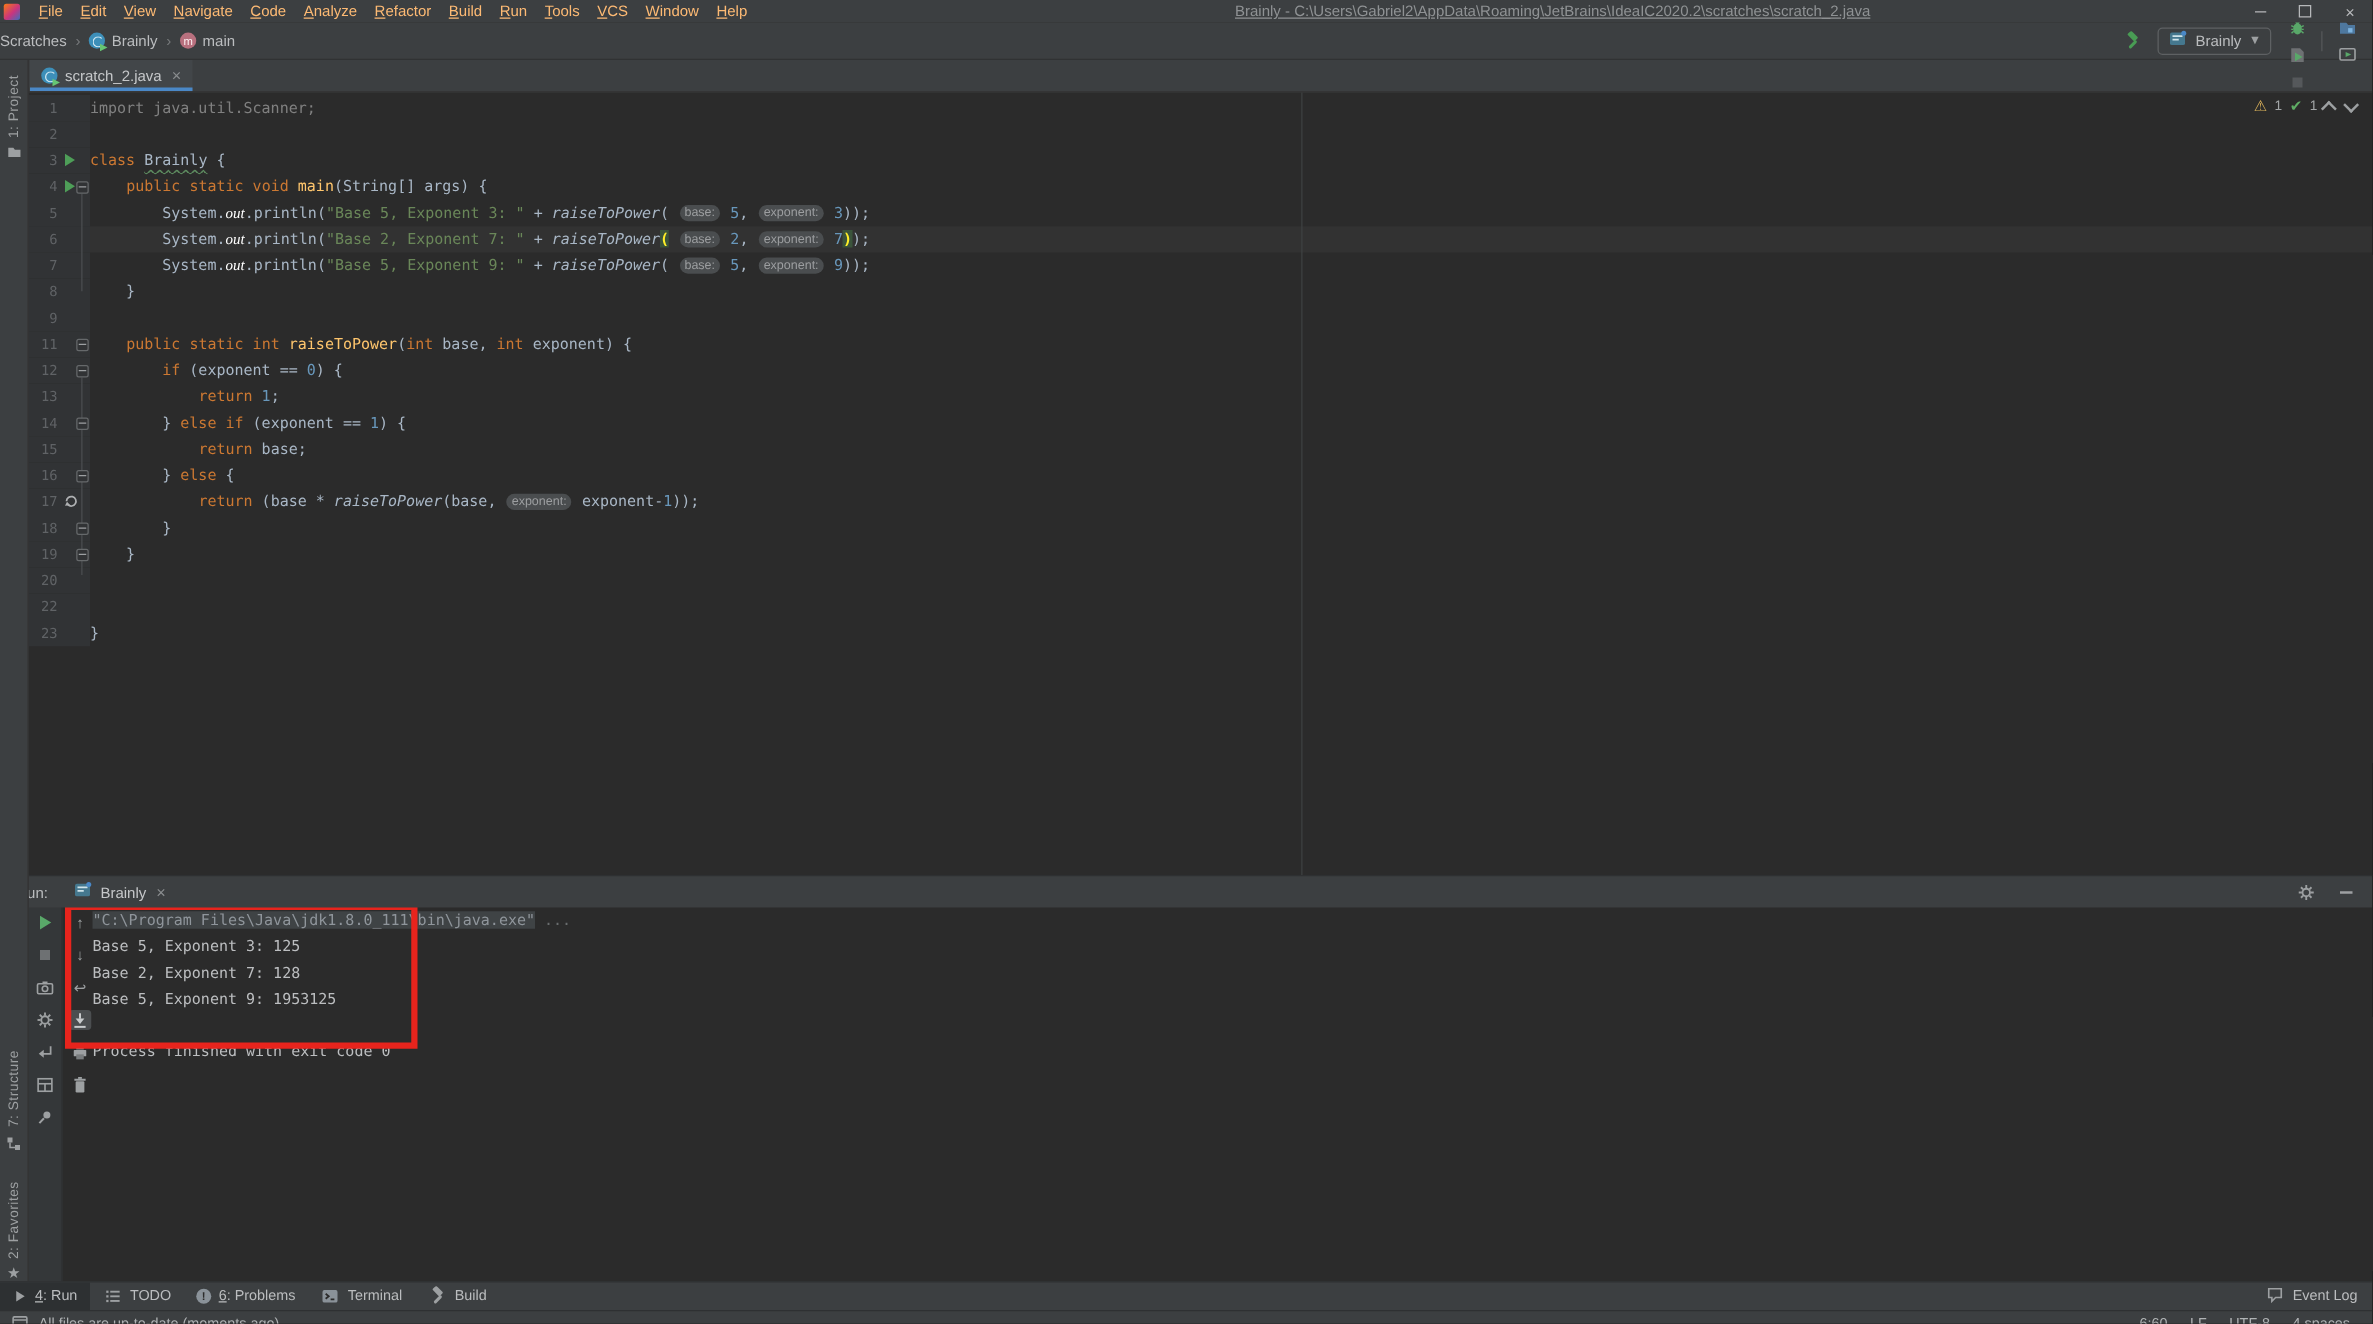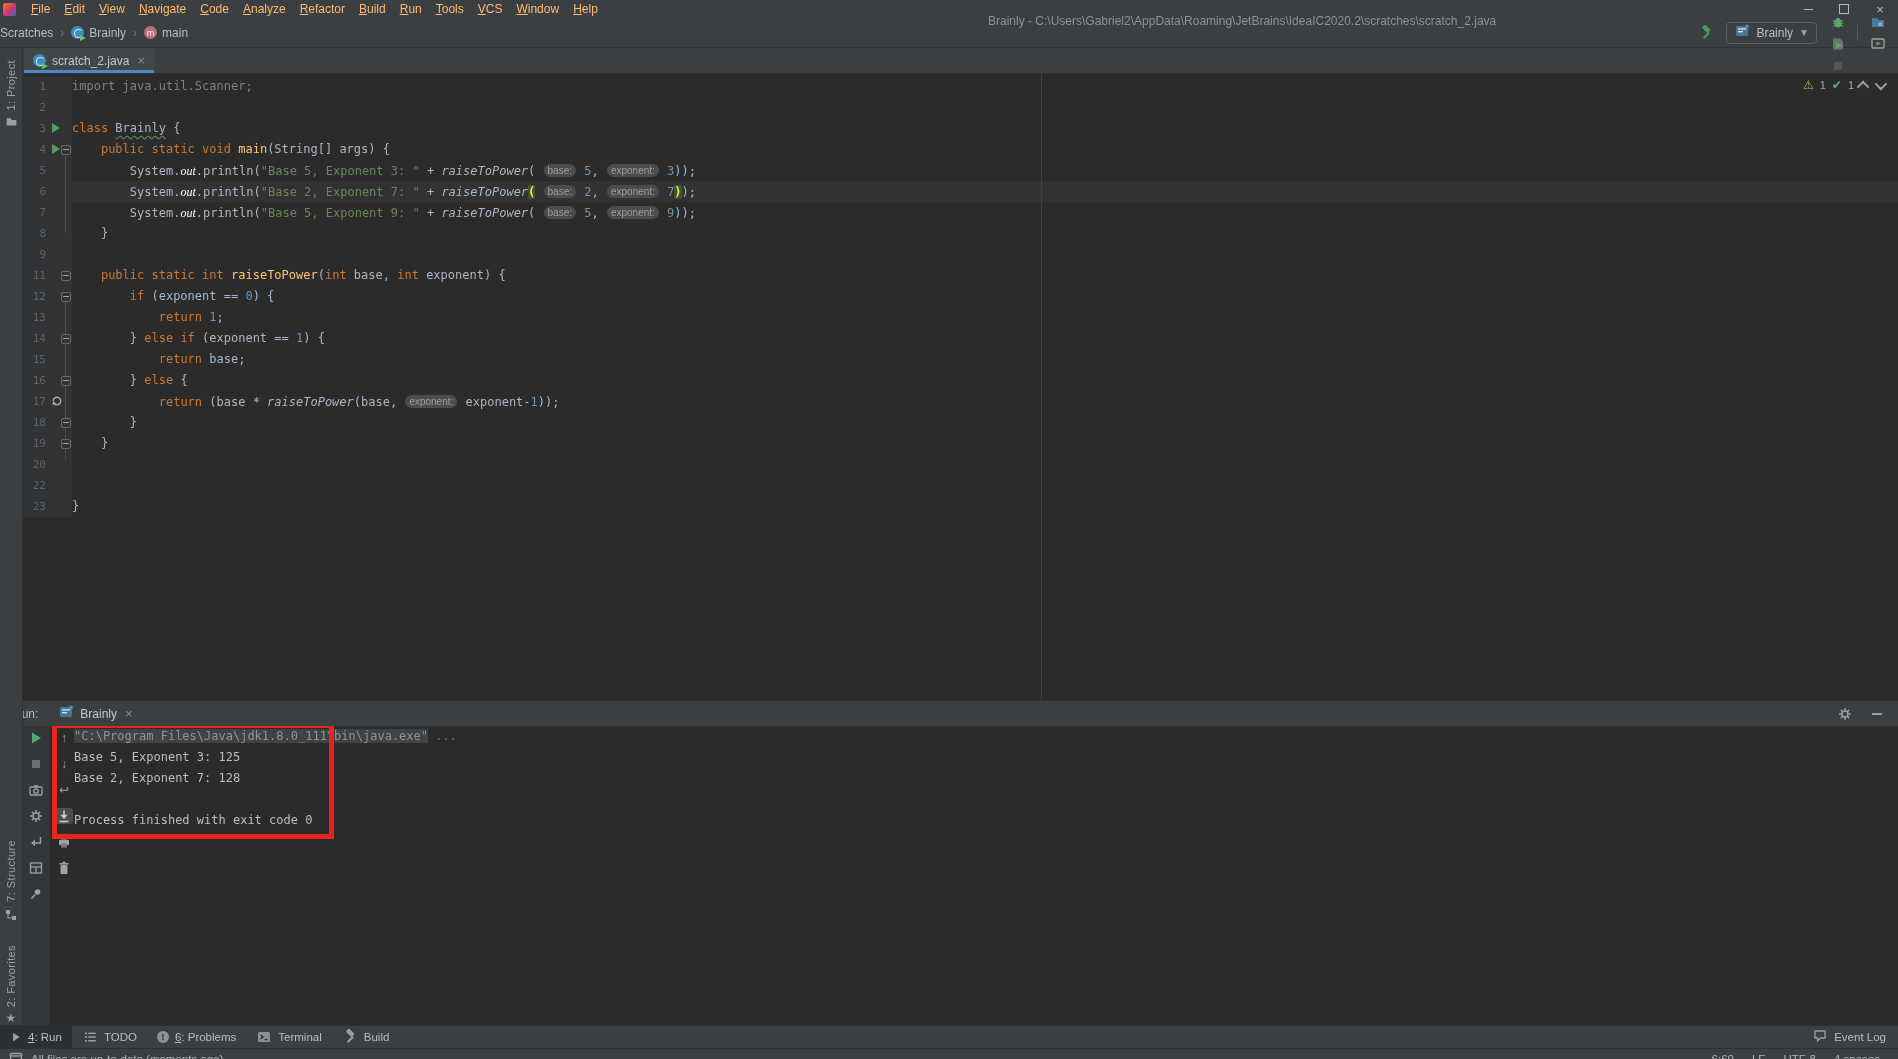--- a/index.html
+++ b/index.html
@@ -8,21 +8,21 @@
   .icon{display:inline-flex;align-items:center;justify-content:center;line-height:0;}
   .tg{font-size:12px;color:#9da0a2;line-height:1;}
 
   
   .menubar{position:absolute;left:0;top:0;width:100%;height:18px;background:#3c3f41;
            display:flex;align-items:center;font-size:12px;z-index:30;}
   .logo{width:13px;height:13px;border-radius:2px;margin:0 8px 0 3px;flex:0 0 auto;
         background:linear-gradient(135deg,#f97a12 0%,#c9347f 55%,#3b6fbc 100%);}
   .menu-item{display:inline-block;padding:1px 7px;color:#fdba74;cursor:default;}
   .menu-item::first-letter{text-decoration:underline;}
-  .win-title{position:absolute;left:988px;top:12px;height:18px;line-height:18px;color:#8f9294;font-size:12px;white-space:nowrap;}
+  .win-title{position:absolute;left:988px;top:0;height:18px;line-height:18px;color:#8f9294;font-size:12px;white-space:nowrap;text-decoration:underline;}
   .win-controls{position:absolute;right:0;top:0;height:18px;display:flex;}
   .wc{width:36px;height:18px;display:flex;align-items:center;justify-content:center;color:#b6b8ba;}
   .wc-min-glyph{display:block;width:9px;height:1px;background:#b6b8ba;}
   .wc-max-glyph{display:block;width:8px;height:8px;border:1px solid #b6b8ba;}
   .wc-close-glyph{font-size:13px;line-height:1;}
 
   
   .navbar{position:absolute;left:0;top:18px;width:100%;height:29px;background:#3c3f41;
           border-bottom:1px solid #303233;display:flex;align-items:center;font-size:12px;z-index:25;}
   .breadcrumbs{display:flex;align-items:flex-start;gap:4px;margin-left:0;}
@@ -469,20 +469,21 @@
               <rect x="3.5" y="3" width="9" height="1.6" fill="#9da0a2"></rect>
               <rect x="6.5" y="1.6" width="3" height="1.5" fill="#9da0a2"></rect>
             </svg>
           </span>
         </span>
       </div>
     <div class="console" id="console">
         <div class="cline"><span class="cmd-main">"C:\Program Files\Java\jdk1.8.0_111\bin\java.exe"</span><span class="cmd-dots"> ...</span></div>
         <div class="cline">Base 5, Exponent 3: 125</div>
         <div class="cline">Base 2, Exponent 7: 128</div>
+        <div class="cline">Base 5, Exponent 9: 1953125</div>
         <div class="cline"></div>
         <div class="cline">Process finished with exit code 0</div>
       </div>
     <div class="red-box"></div>
   </div>
 
   <div class="bottombar">
     <span id="bottom-tabs" style="display:flex;height:100%;">
         <span class="btab active">
           <span class="icon">

